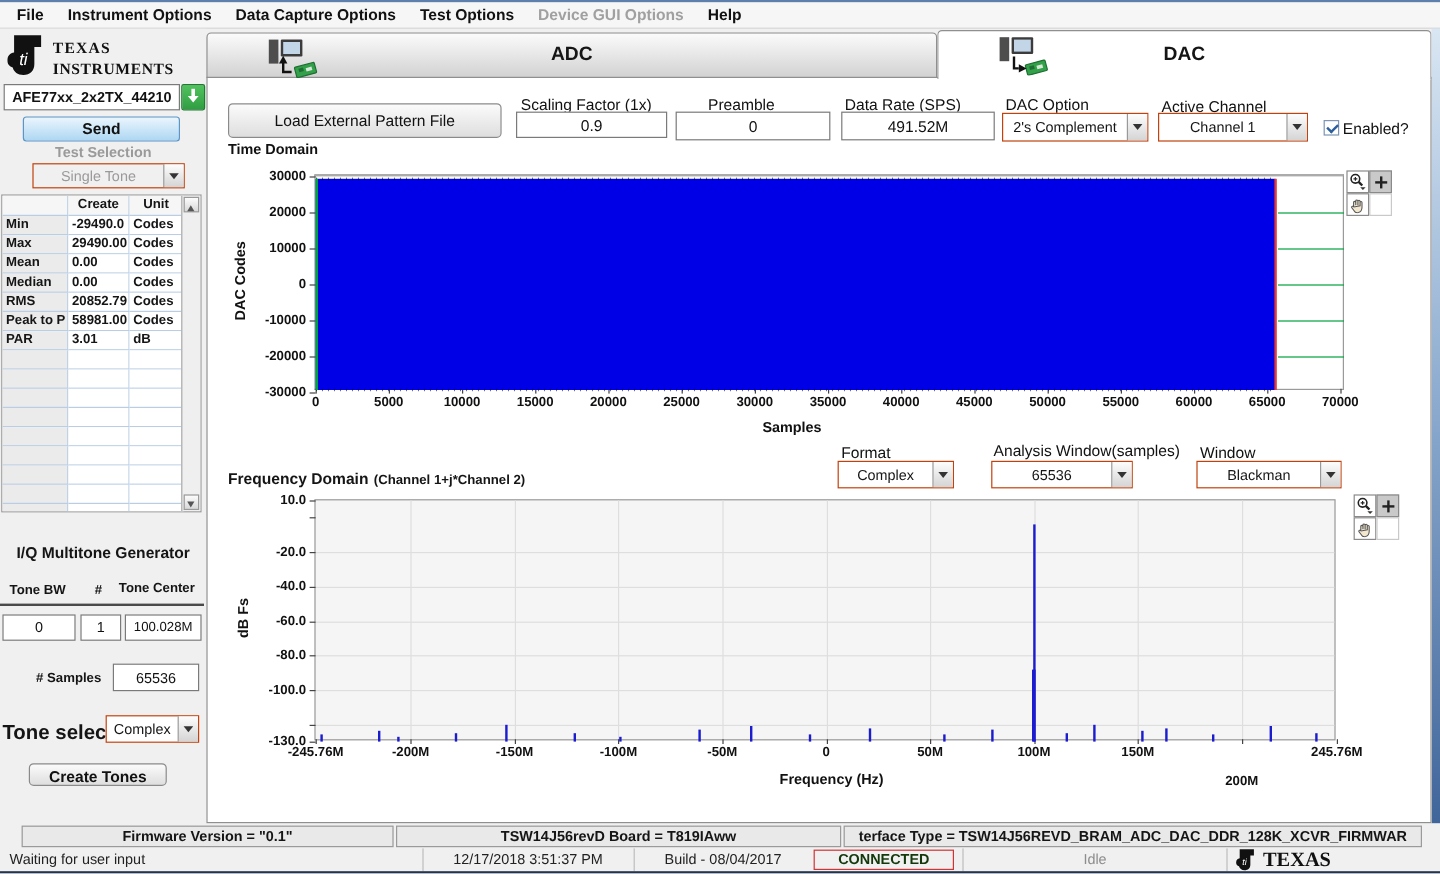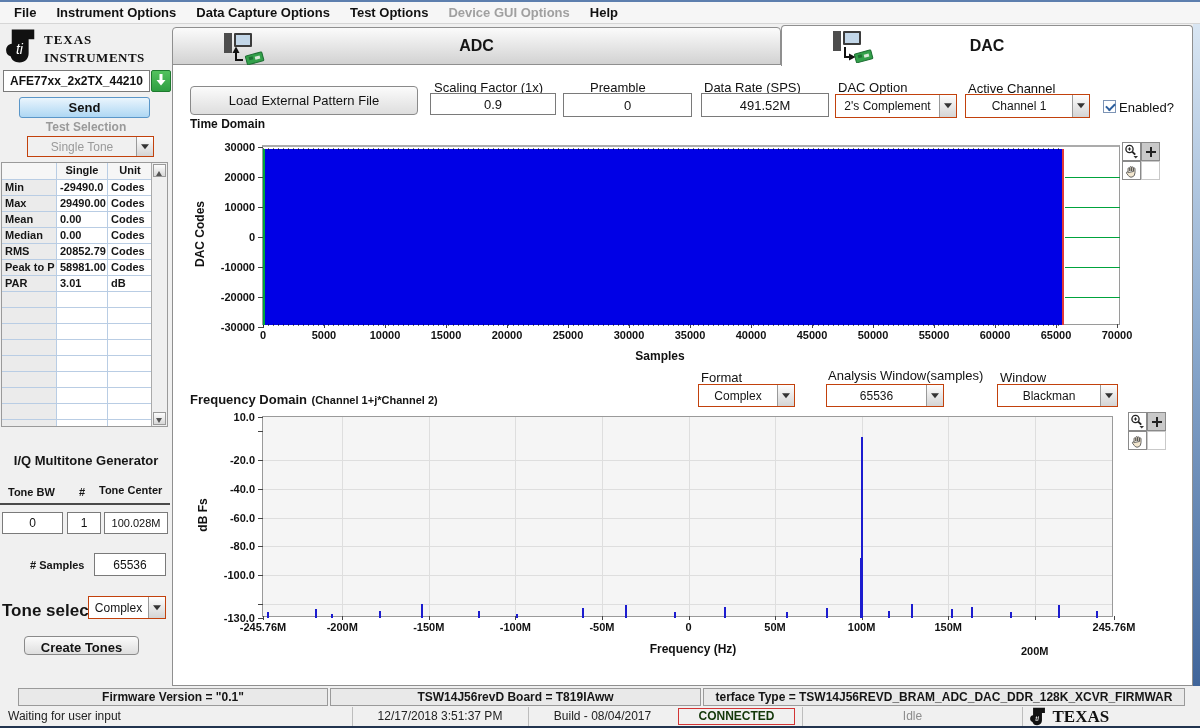--- a/index.html
+++ b/index.html
@@ -103,21 +103,21 @@
 <div class="btn" style="left:19px;top:97px;width:131px;height:21px;line-height:19px;font-weight:700;background:linear-gradient(#eaf5fd,#aed7f3);border-color:#5a96c8;border-radius:3px">Send</div>
 <div class="abs" style="left:0;top:120px;width:172px;text-align:center;font-size:12px;font-weight:600;color:#9a9a9a">Test Selection</div>
 <div class="dd gray" style="left:27px;top:136px;width:127px;height:21px">
   <span class="dd-val">Single Tone</span>
   <span class="dd-btn"></span>
 </div>
 
 <div id="stats">
   <div class="thead">
     <div class="tc tc-label th"></div>
-    <div class="tc tc-value th">Single</div>
+    <div class="tc tc-value th">Create</div>
     <div class="tc tc-unit th">Unit</div>
   </div>
   <div id="stats-body">
       <div class="trow">
         <div class="tc tc-label">Min</div>
         <div class="tc tc-value">-29490.0</div>
         <div class="tc tc-unit">Codes</div>
       </div>
       <div class="trow">
         <div class="tc tc-label">Max</div>

